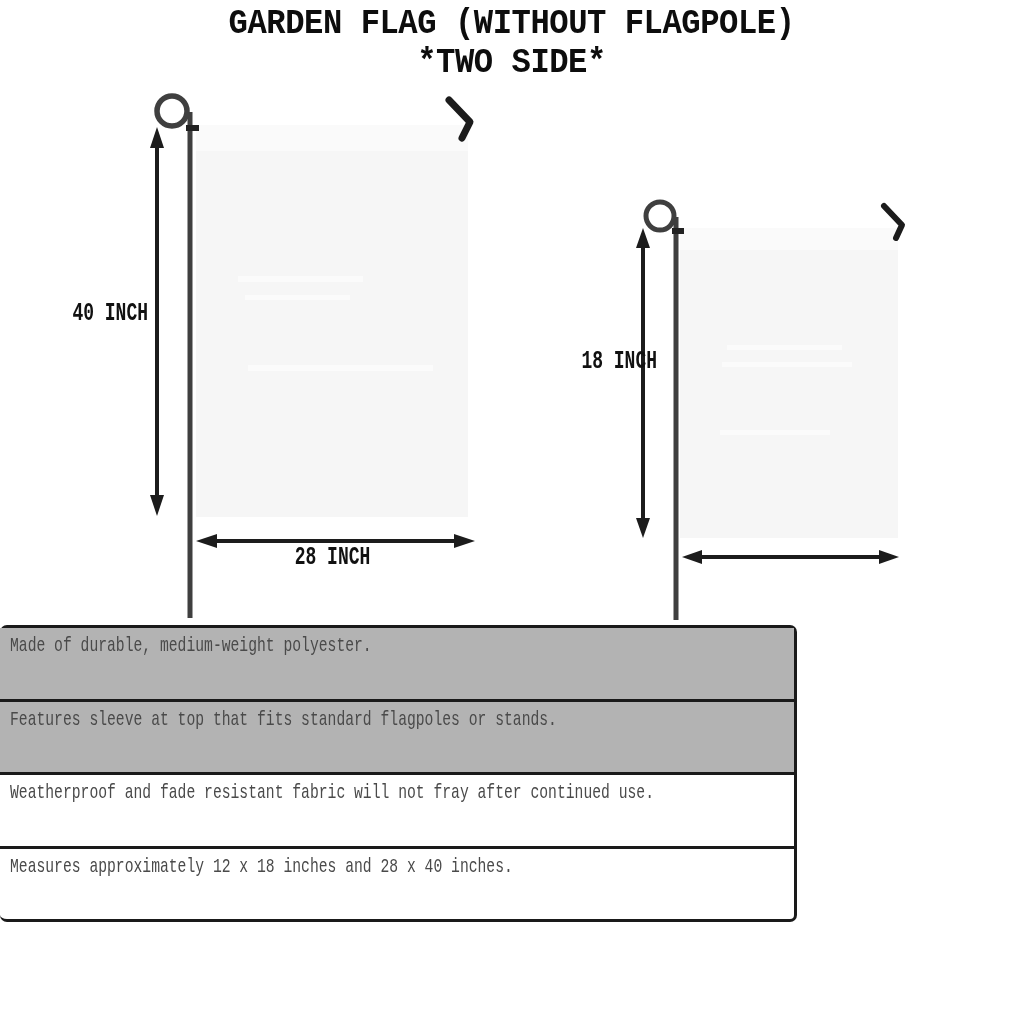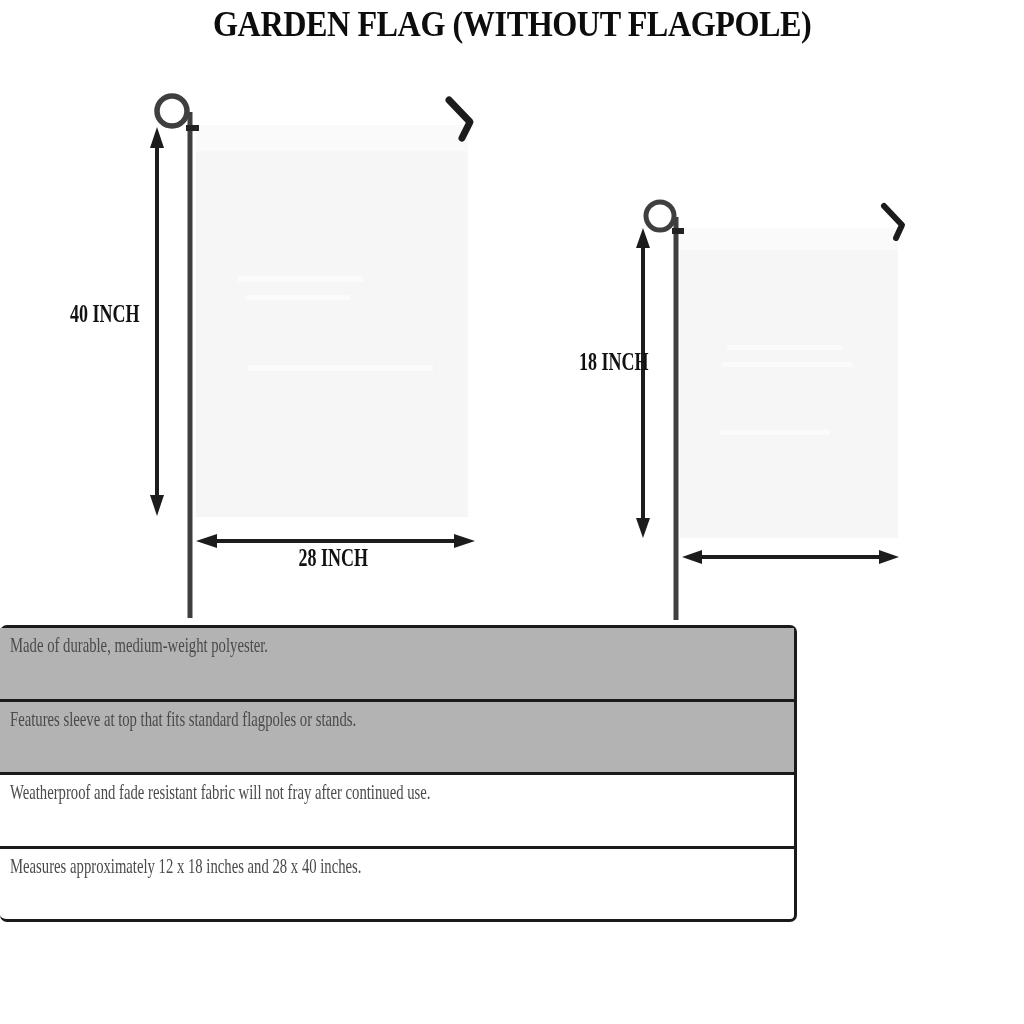--- a/index.html
+++ b/index.html
@@ -1,20 +1,20 @@
 <!DOCTYPE html>
 <html><head>
 <meta charset="utf-8">
 <style>
   html,body{margin:0;padding:0;background:#ffffff;}
   #page{
     position:relative;
     width:1024px;height:1024px;
     background:#ffffff;
-    font-family:Liberation Serif, serif;
+    font-family:Liberation Mono, monospace;
     overflow:hidden;
   }
   
   .title{
     position:absolute;top:5px;left:0;width:100%;
     text-align:center;color:#0d0d0d;
     font-weight:800;font-size:35px;line-height:39px;
     letter-spacing:-0.5px;
   }
   .title .squish{display:inline-block;transform:scaleX(0.92);transform-origin:center center;white-space:nowrap;}
@@ -50,20 +50,21 @@
     transform:scaleX(0.70);transform-origin:left top;white-space:nowrap;
   }
 </style>
 </head>
 <body>
 
 <div id="page">
 
   <div class="title">
     <div><span class="squish">GARDEN FLAG (WITHOUT FLAGPOLE)</span></div>
+    <div><span class="squish">*TWO SIDE*</span></div>
   </div>
 
   <svg id="diagram-svg" width="1024" height="1024" viewBox="0 0 1024 1024">
 
     <g>
       <rect x="196" y="125" width="272" height="392" fill="#f6f6f6"></rect>
       <rect x="196" y="125" width="272" height="26" fill="#fafafa"></rect>
       <rect x="238" y="276" width="125" height="6" fill="#ffffff" opacity="0.6"></rect>
       <rect x="245" y="295" width="105" height="5" fill="#ffffff" opacity="0.5"></rect>
       <rect x="248" y="365" width="185" height="6" fill="#ffffff" opacity="0.6"></rect>

